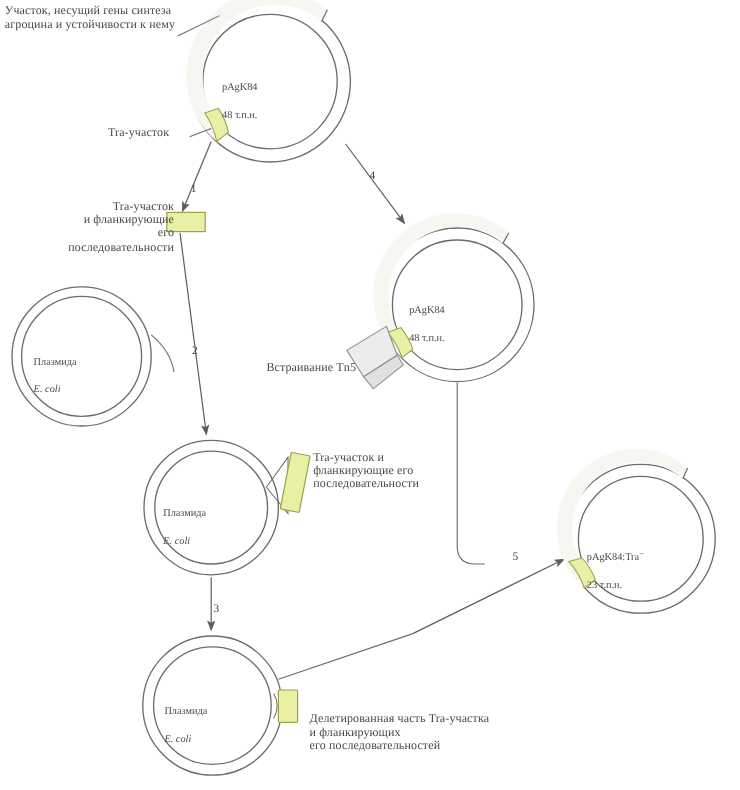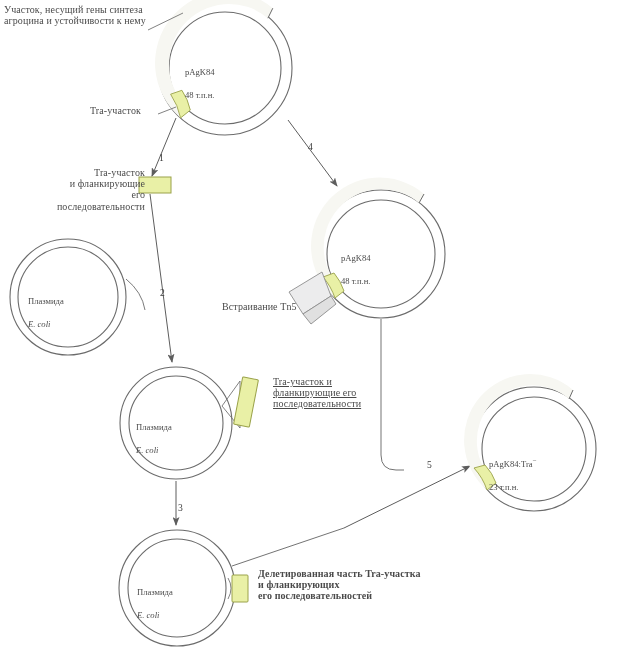--- a/index.html
+++ b/index.html
@@ -121,25 +121,25 @@
 агроцина и устойчивости к нему</div>
 
 <div class="lbl" style="left:90px;top:105px;">Tra-участок</div>
 
 <div class="lbl" style="left:41px;top:167px;width:104px;text-align:right;">Tra-участок
 и фланкирующие
 его последовательности</div>
 
 <div class="lbl" style="left:203px;top:301px;margin-left:19px;">Встраивание Tn5</div>
 
-<div class="lbl" style="left:273px;top:376px;width:118px;text-decoration:underline;">Tra-участок и
+<div class="lbl" style="left:261px;top:376px;width:118px;">Tra-участок и
 фланкирующие его
 последовательности</div>
 
-<div class="lbl" style="left:258px;top:568px;width:205px;font-weight:bold;">Делетированная часть Tra-участка
+<div class="lbl" style="left:258px;top:594px;width:205px;">Делетированная часть Tra-участка
 и фланкирующих
 его последовательностей</div>
 
 <div class="plasmid-name" style="left:185px;top:56px;width:80px;">
   <span>pAgK84</span><br>
   <span>48 т.п.н.</span>
 </div>
 
 <div class="plasmid-name" style="left:28px;top:285px;width:80px;">
   <span>Плазмида</span><br>

